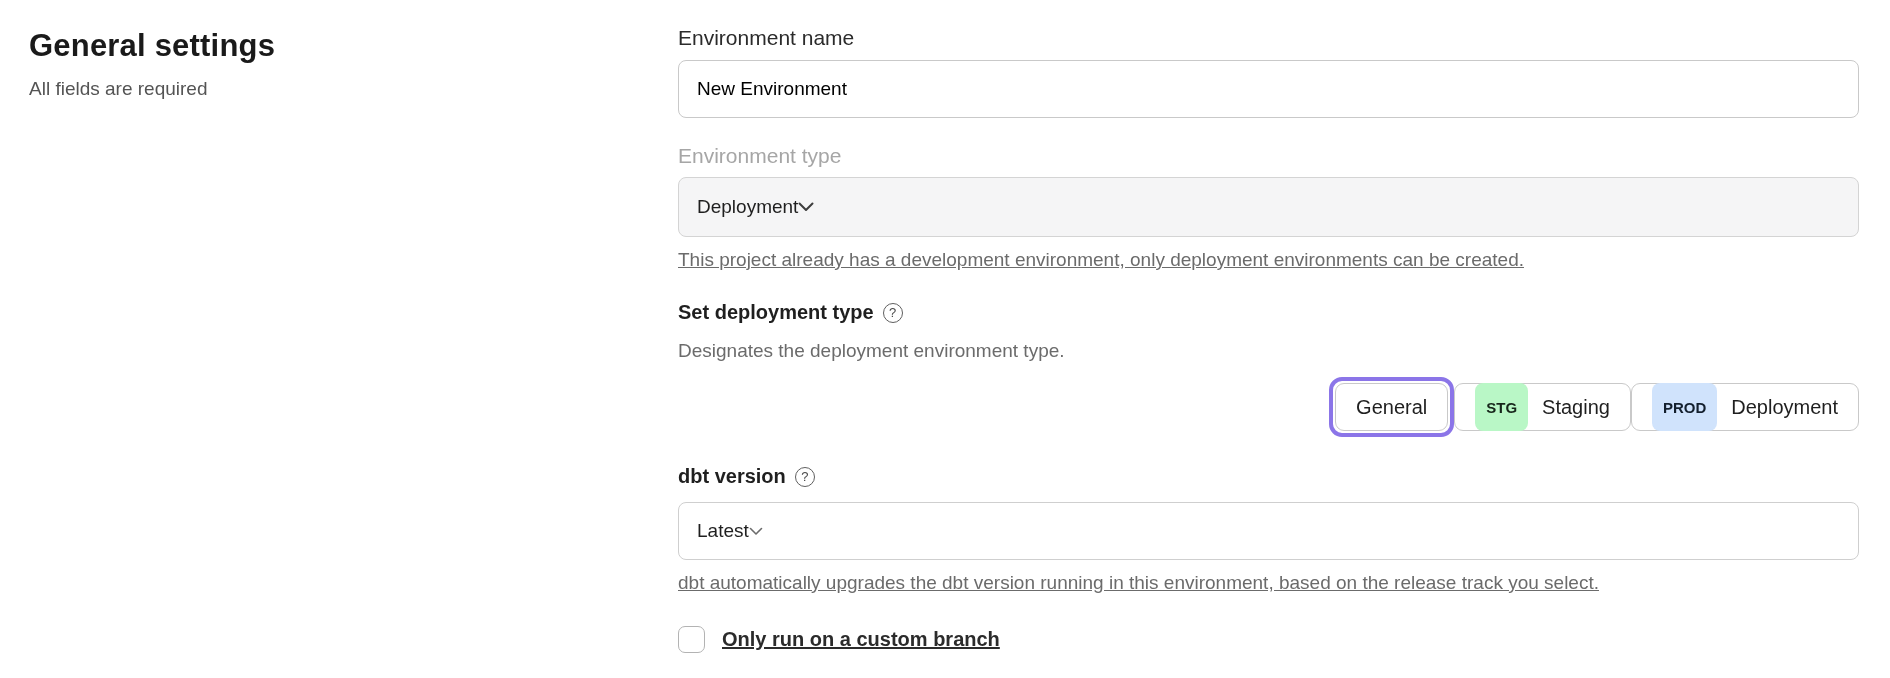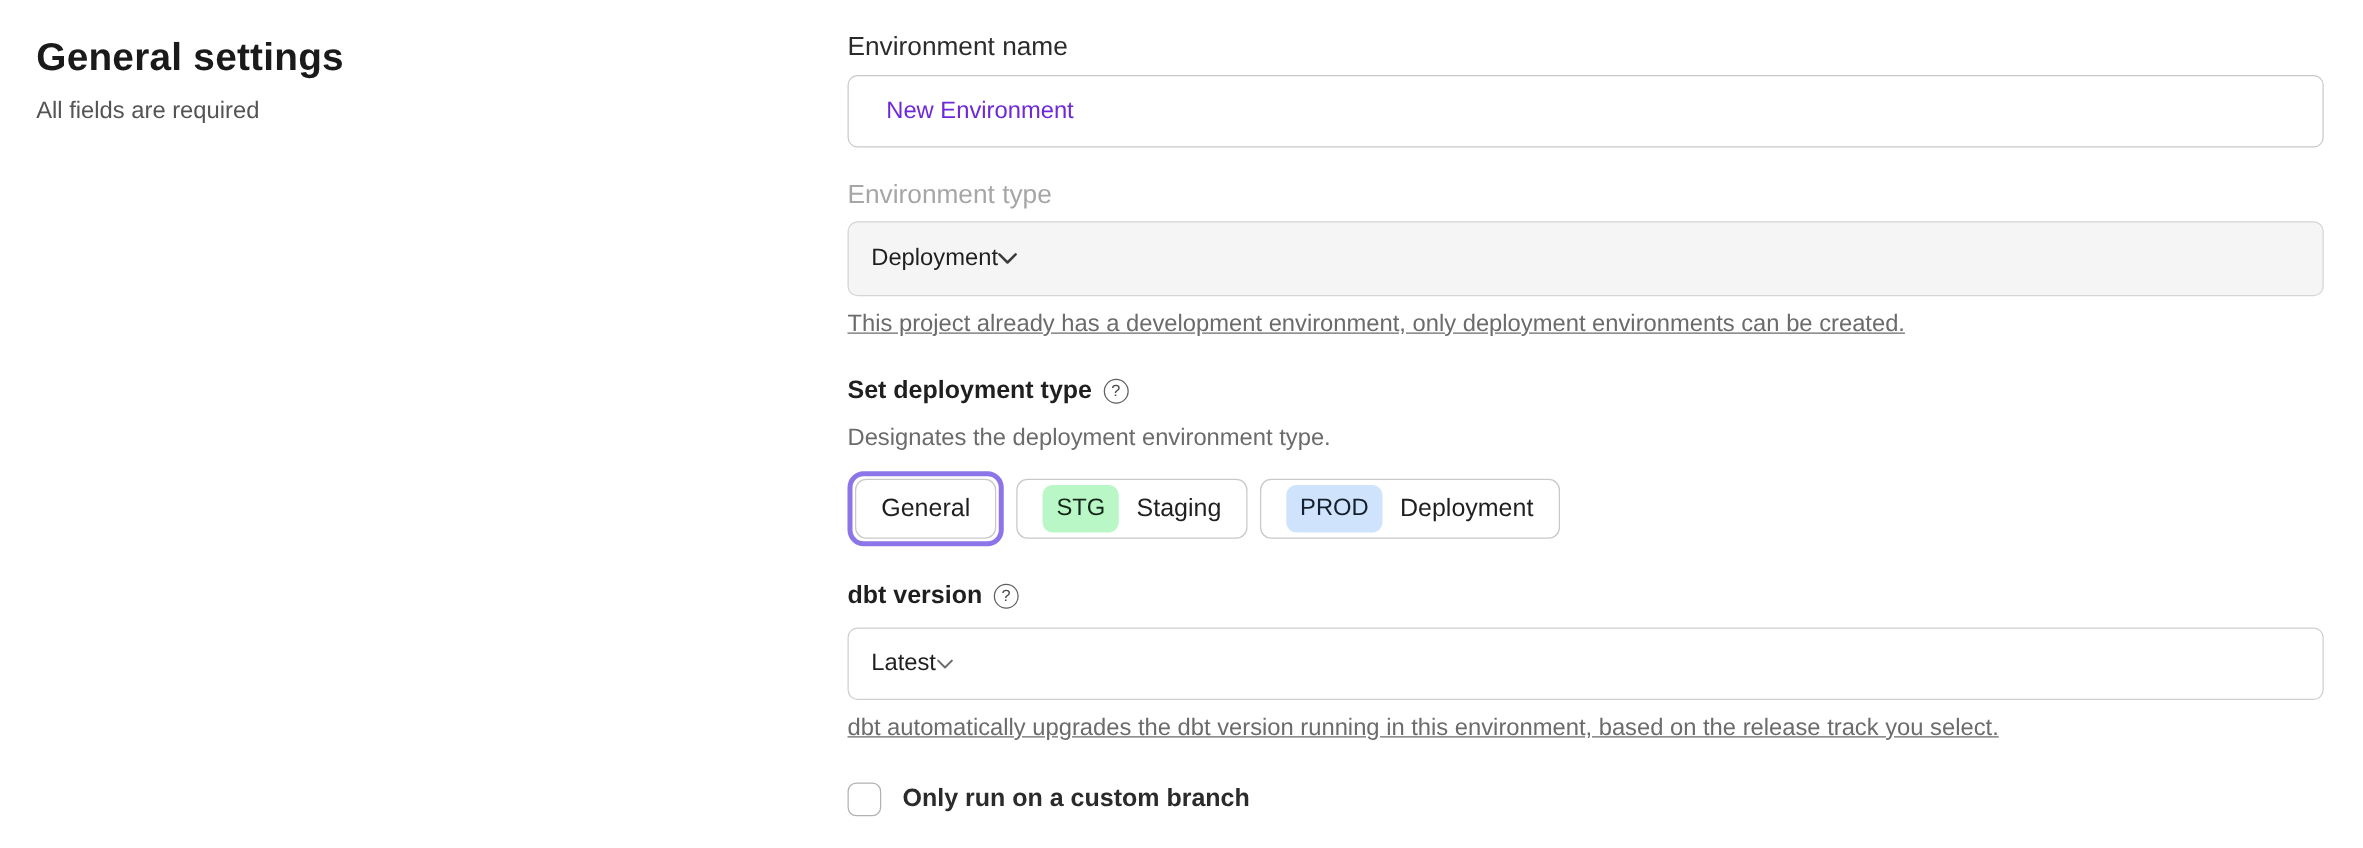--- a/index.html
+++ b/index.html
@@ -45,24 +45,24 @@
     font-size: 21px;
     font-weight: 400;
     color: #2b2b2b;
   }
   .field-label.disabled { color: #a6a6a6; }
   .text-input {
     display: block;
     width: 100%;
     height: 58px;
     margin-top: 10px;
-    padding: 0 30px;
+    padding: 0 18px;
     font-family: inherit;
     font-size: 19px;
-    color: #6d28d9;
+    color: #000000;
     background: #ffffff;
     border: 1px solid #c9c9c9;
     border-radius: 8px;
     outline: none;
   }
   .select {
     display: flex;
     align-items: center;
     width: 100%;
     height: 60px;
@@ -111,22 +111,22 @@
   }
   .section-desc {
     margin-top: 16px;
     font-size: 19px;
     color: #6b6b6b;
   }
   
   .type-buttons {
     display: flex;
     align-items: center;
-    gap: 10px;
     margin-top: 15px;
+    justify-content: flex-end;
   }
   .type-ring {
     border: 4px solid #8b75e8;
     border-radius: 13px;
     padding: 2px;
     background: #ffffff;
   }
   .type-button {
     display: flex;
     align-items: center;
@@ -137,25 +137,25 @@
     font-size: 20px;
     color: #1f1f1f;
     background: #ffffff;
     border: 1px solid #c9c9c9;
     border-radius: 9px;
     cursor: pointer;
   }
   .type-button .badge {
     display: inline-flex;
     align-items: center;
-    height: 38px;
+    height: 48px;
     padding: 0 11px;
     border-radius: 8px;
-    font-size: 19px;
-    font-weight: 400;
+    font-size: 15px;
+    font-weight: 700;
     color: #16251a;
   }
   .badge.stg  { background: #b9f7c6; }
   .badge.prod { background: #d0e3fc; color: #14202e; }
   
   .checkbox-row {
     display: flex;
     align-items: center;
     gap: 17px;
     margin-top: 32px;
@@ -167,20 +167,21 @@
     border-radius: 7px;
     background: #ffffff;
     cursor: pointer;
     flex: 0 0 auto;
   }
   .checkbox-label {
     font-size: 20px;
     font-weight: 600;
     color: #2b2b2b;
     cursor: pointer;
+    text-decoration: underline;
   }
 </style>
 </head>
 <body>
 
 <div class="page">
 
   <div class="left-col">
     <div class="page-title">General settings</div>
     <div class="page-subtitle">All fields are required</div>

